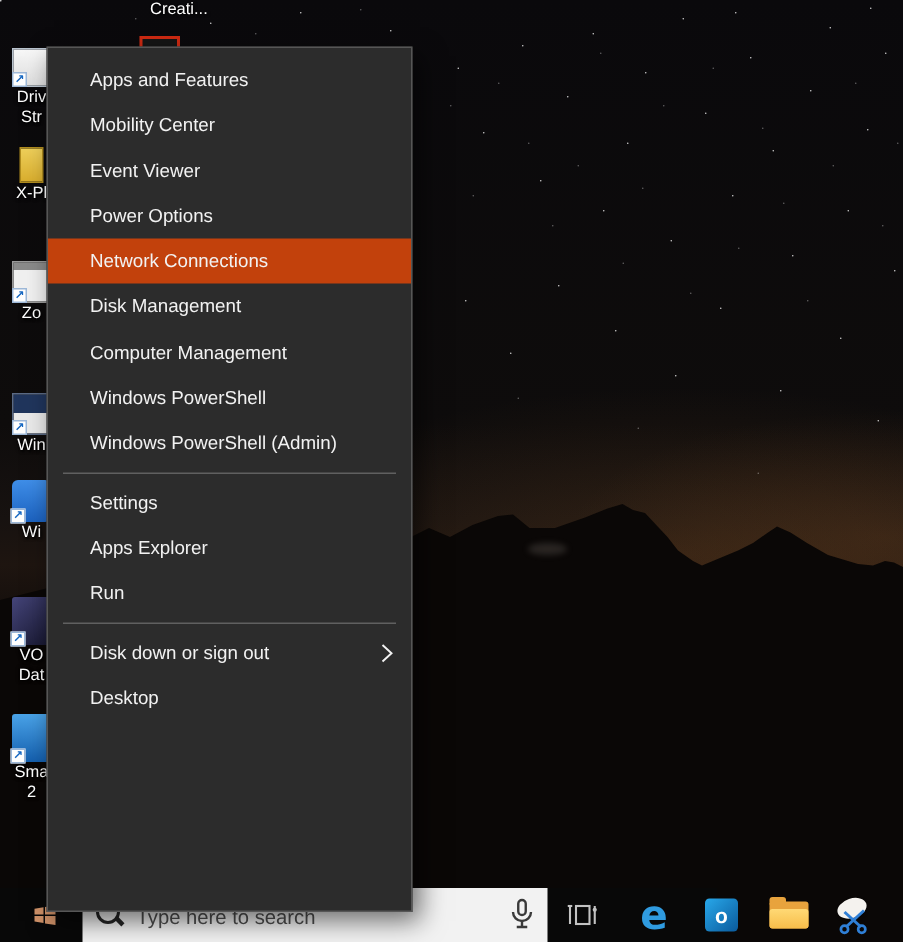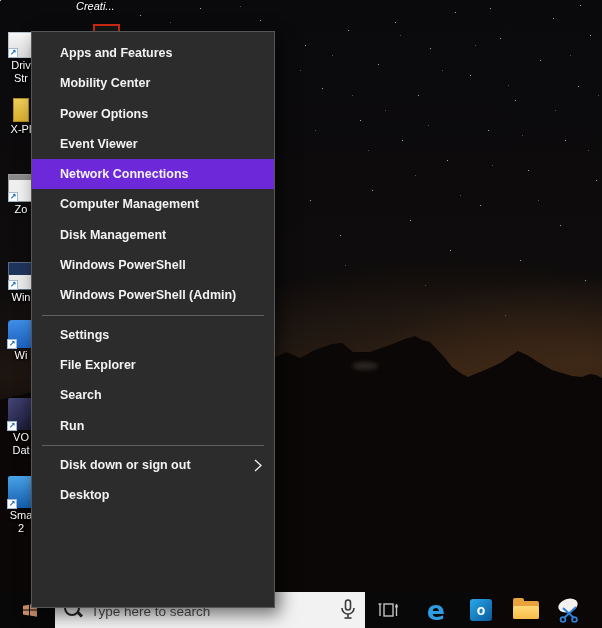--- a/index.html
+++ b/index.html
@@ -47,33 +47,33 @@
   .di2{height:24px;width:16px;background:linear-gradient(#eecf5a,#d9ae2e);border:1px solid #b08c1e;
        box-sizing:border-box;}
   .di3{height:28px;background:linear-gradient(180deg,#8a8a8a 20%,#f0f0f0 20%);border:1px solid #9a9a9a;
        box-sizing:border-box;}
   .di4{height:28px;background:linear-gradient(180deg,#20355c 48%,#e9e9e9 48%);border:1px solid #5a6a85;
        box-sizing:border-box;}
   .di5{height:28px;background:linear-gradient(#3f8ee8,#1c62c0);border-radius:4px;}
   .di6{height:32px;background:linear-gradient(135deg,#45457a,#15152c);border-radius:2px;}
   .di7{height:32px;background:linear-gradient(#4aa3e8,#145fae);border-radius:2px;}
   .w1{top:32px}.w2{top:98px}.w3{top:174px}.w4{top:262px}.w5{top:320px}.w6{top:398px}.w7{top:476px}
-  .toplabel{position:absolute;left:76px;top:0;width:56px;font-size:11px;color:#fff;z-index:5;
-            text-shadow:1px 1px 2px #000;font-style:italic;}
+  .toplabel{position:absolute;left:100px;top:0;width:56px;font-size:11px;color:#fff;z-index:5;
+            text-shadow:1px 1px 2px #000;}
   .red-icon{position:absolute;left:93px;top:24px;width:27px;height:15px;z-index:5;
             border:2px solid #cf2a12;background:#161616;box-sizing:border-box;}
   .red-icon .dot{position:absolute;left:11px;bottom:1px;width:4px;height:3px;background:#9a9a9a;}
 
   
   .winx{position:absolute;left:31px;top:31px;width:244px;height:577px;z-index:50;
         background:#2c2c2c;border:1px solid #565656;box-sizing:border-box;padding-top:6px;
         box-shadow:5px 6px 16px rgba(0,0,0,.55);}
   .mi{height:30.3px;line-height:30.3px;padding-left:28px;padding-right:0;
-      font-size:12.5px;color:#f2f2f2;white-space:nowrap;position:relative;cursor:default;font-weight:bold;}
-  .mi.hl{background:#6d28d9;}
+      font-size:12.5px;color:#f2f2f2;white-space:nowrap;position:relative;cursor:default;}
+  .mi.hl{background:#c2410c;}
   .msep{border-top:1px solid #606060;margin:4px 10px;height:0;}
   .chev{position:absolute;right:12px;top:9px;}
 
   
   .taskbar{position:absolute;left:0;bottom:0;width:478px;height:36px;background:#080808;z-index:20;}
   .startbtn{position:absolute;left:10px;top:0;width:40px;height:36px;display:flex;
             align-items:center;justify-content:center;}
   .searchbox{position:absolute;left:55px;top:0;width:310px;height:36px;background:#f2f2f2;}
   .sring{position:absolute;left:9px;top:8px;width:16px;height:16px;border:2.5px solid #262626;
          border-radius:50%;box-sizing:border-box;}
@@ -229,31 +229,30 @@
           <circle cx="9" cy="23.5" r="2.4" fill="none" stroke="#2f7fd6" stroke-width="1.8"></circle>
           <circle cx="20.5" cy="23.5" r="2.4" fill="none" stroke="#2f7fd6" stroke-width="1.8"></circle>
         </svg>
       </div>
     </div>
   </div>
 
   <div class="winx">
     <div class="mi">Apps and Features</div>
     <div class="mi">Mobility Center</div>
+    <div class="mi">Event Viewer</div>
     <div class="mi">Power Options</div>
-    <div class="mi">Event Viewer</div>
     <div class="mi hl">Network Connections</div>
+    <div class="mi">Disk Management</div>
     <div class="mi">Computer Management</div>
-    <div class="mi">Disk Management</div>
     <div class="mi">Windows PowerShell</div>
     <div class="mi">Windows PowerShell (Admin)</div>
     <div class="msep"></div>
     <div class="mi">Settings</div>
-    <div class="mi">File Explorer</div>
-    <div class="mi">Search</div>
+    <div class="mi">Apps Explorer</div>
     <div class="mi">Run</div>
     <div class="msep"></div>
     <div class="mi">
       <span>Disk down or sign out</span>
       <svg class="chev" width="8" height="13" viewBox="0 0 8 13">
         <polyline points="1,1 7,6.5 1,12" fill="none" stroke="#f2f2f2" stroke-width="1.3"></polyline>
       </svg>
     </div>
     <div class="mi">Desktop</div>
   </div>

